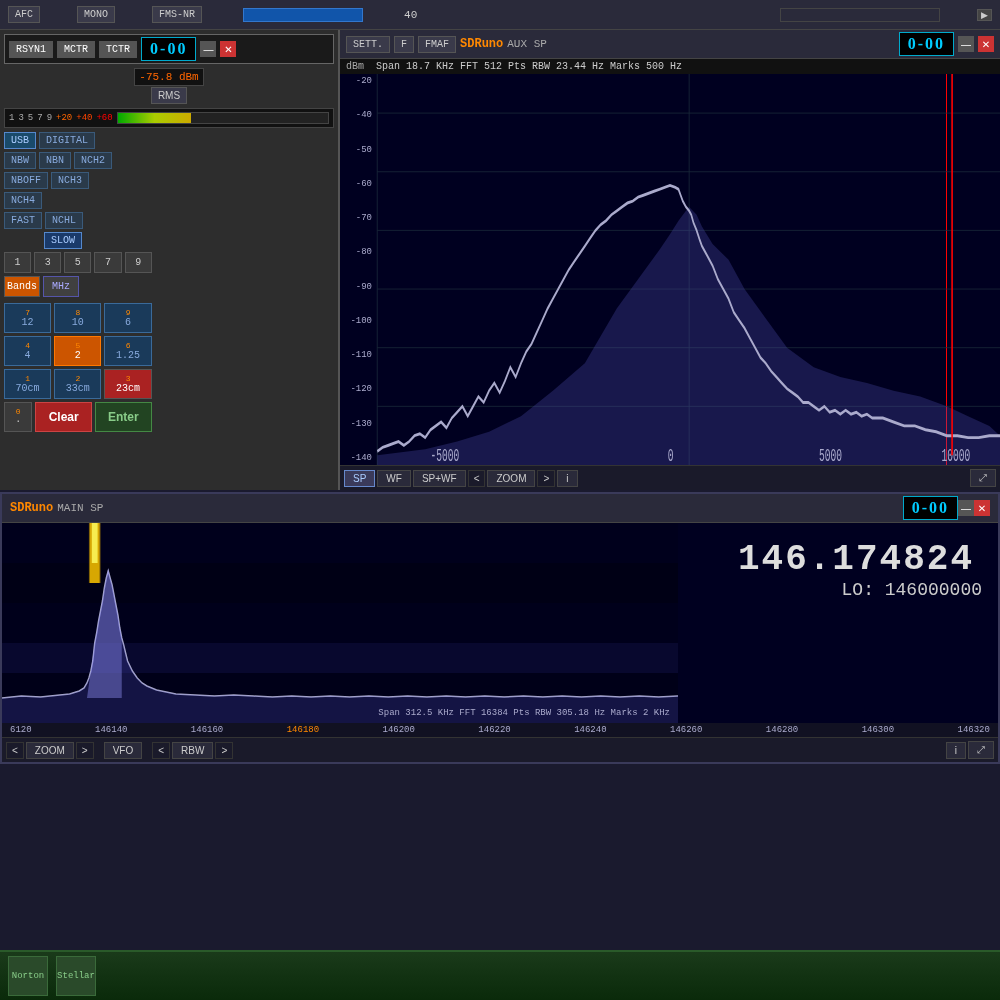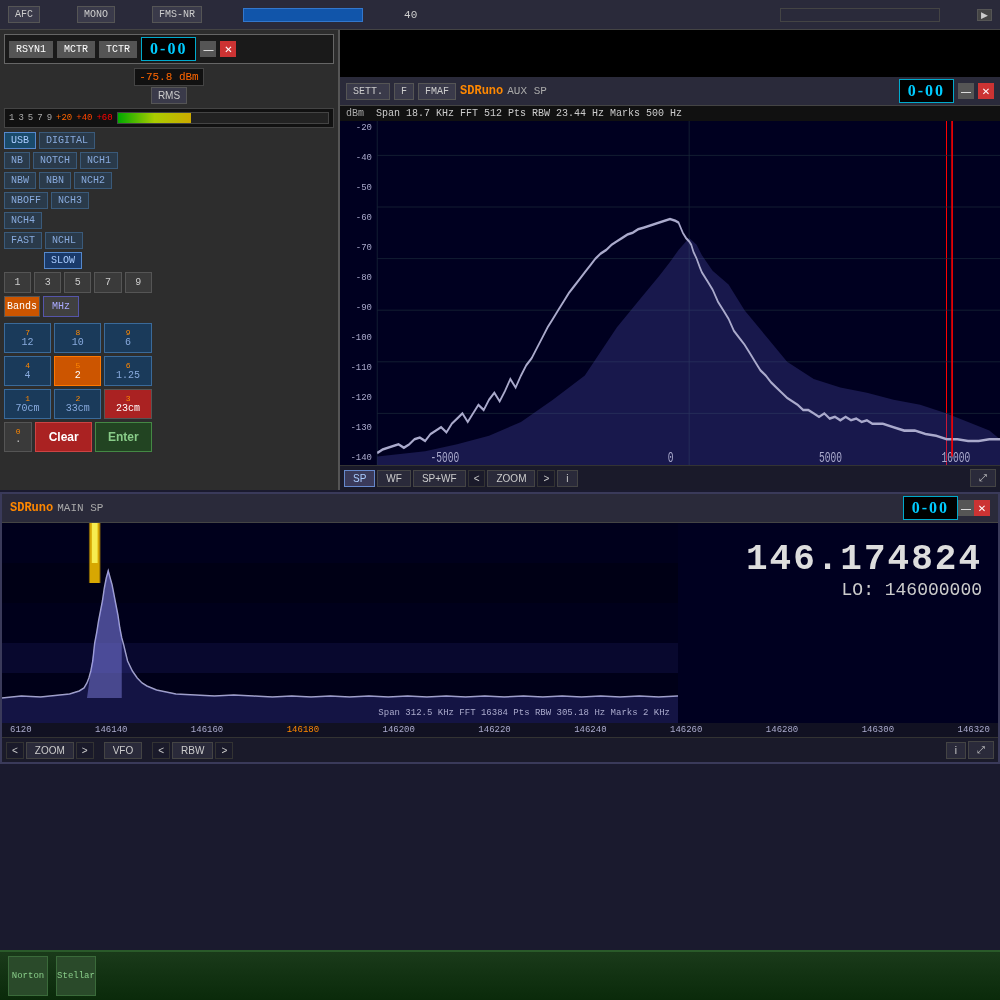--- a/index.html
+++ b/index.html
@@ -244,21 +244,20 @@
       flex-direction: column;
     }
 
     .spectrum-header {
       display: flex;
       align-items: center;
       gap: 4px;
       background: #2a2a3a;
       padding: 2px 6px;
       border-bottom: 1px solid #444;
-      margin-top: 47px;
     }
 
     .sdruno-brand {
       color: #888;
       font-size: 11px;
     }
 
     .aux-sp-label {
       color: #888;
       font-size: 11px;
@@ -329,21 +328,21 @@
       padding: 2px 8px;
       border-bottom: 1px solid #444;
     }
 
     .freq-display {
       color: #dddddd;
       font-size: 36px;
       font-weight: bold;
       letter-spacing: 2px;
       font-family: 'Courier New', monospace;
-      padding: 8px 16px 0 16px;
+      padding: 8px 24px 0 16px;
       text-align: right;
     }
 
     .lo-display {
       color: #cccccc;
       font-size: 18px;
       font-family: 'Courier New', monospace;
       padding: 0 16px;
       text-align: right;
     }
@@ -474,25 +473,20 @@
       <div class="level-bar-container">
         <div class="level-bar-green"></div>
       </div>
     </div>
 
     <div class="mode-row">
       <button class="mode-btn active">USB</button>
       <button class="mode-btn">DIGITAL</button>
     </div>
 
-    <div class="mode-row">
-      <button class="mode-btn">NB</button>
-      <button class="mode-btn">NOTCH</button>
-      <button class="mode-btn">NCH1</button>
-    </div>
     <div class="mode-row">
       <button class="mode-btn">NBW</button>
       <button class="mode-btn">NBN</button>
       <button class="mode-btn">NCH2</button>
     </div>
     <div class="mode-row">
       <button class="mode-btn">NBOFF</button>
       <button class="mode-btn">NCH3</button>
     </div>
     <div class="mode-row">

